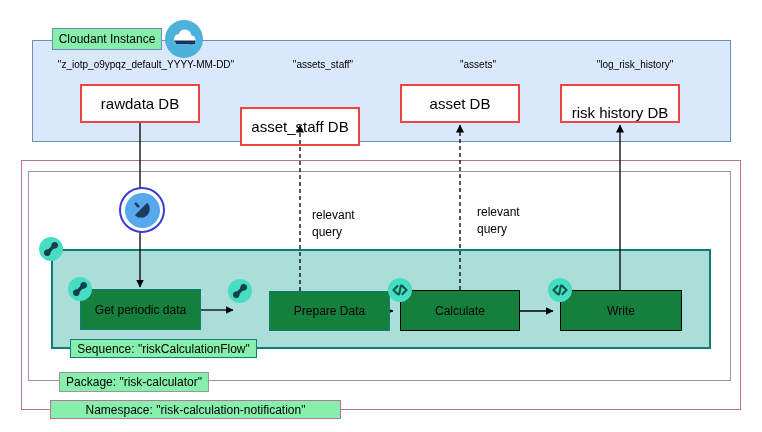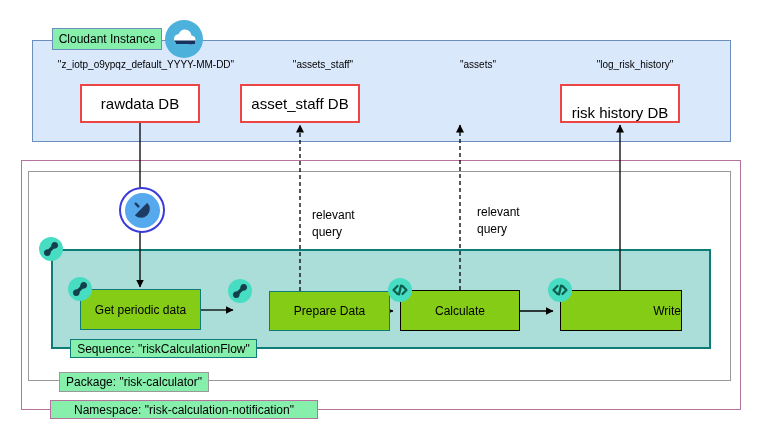--- a/index.html
+++ b/index.html
@@ -11,26 +11,26 @@
   
   .cloudant-region{left:32px;top:40px;width:699px;height:102px;background:#dae8fc;border:1px solid #6c8ebf;}
   .namespace-region{left:21px;top:160px;width:720px;height:250px;background:#fff;border:1px solid #b5739d;}
   .package-region{left:28px;top:171px;width:703px;height:210px;background:#fff;border:1px solid #999999;}
   .sequence-region{left:51px;top:249px;width:660px;height:100px;background:#abddd9;border:2px solid #0e7d78;}
   
   .plate{display:flex;align-items:center;justify-content:center;background:#86efac;font-size:12px;white-space:nowrap;padding:0 0;}
   .cloudant-plate{left:52px;top:28px;width:110px;height:22px;border:1px solid #6c8ebf;}
   .sequence-plate{left:70px;top:339px;width:187px;height:19px;border:1.5px solid #0e7d78;}
   .package-plate{left:59px;top:372px;width:150px;height:20px;border:1px solid #999999;}
-  .namespace-plate{left:50px;top:400px;width:268px;height:19px;border:1px solid #b5739d;}
+  .namespace-plate{left:50px;top:400px;width:291px;height:19px;border:1px solid #b5739d;}
   
   .db{background:#fff;border:2px solid #ef4444;display:flex;align-items:center;justify-content:center;font-size:15px;width:120px;height:39px;top:84px;}
   .db-tag{top:59px;font-size:10px;transform:translateX(-50%);white-space:nowrap;}
   
-  .step{background:#84cc16;display:flex;align-items:center;justify-content:center;font-size:12px;}
+  .step{background:#15803d;display:flex;align-items:center;justify-content:center;font-size:12px;}
   .step.teal{border:1.5px solid #0e7d78;}
   .step.black{border:1.5px solid #000;}
   
   .chip{width:24px;height:24px;border-radius:50%;background:#47ddc2;display:flex;align-items:center;justify-content:center;}
   .trigger-ring{width:46px;height:46px;border-radius:50%;border:2px solid #3b3bdb;background:#fff;display:flex;align-items:center;justify-content:center;}
   .trigger-core{width:35px;height:35px;border-radius:50%;background:#55a9ec;display:flex;align-items:center;justify-content:center;}
   .brand-circle{width:38px;height:38px;border-radius:50%;background:#4cb2dc;display:flex;align-items:center;justify-content:center;}
   
   .note{font-size:12px;line-height:17px;white-space:pre-line;}
   .connectors{left:0;top:0;pointer-events:none;}
@@ -47,22 +47,25 @@
   <div class="abs sequence-region"></div>
 
   <div class="abs db-tag" style="left:146px;">"z_iotp_o9ypqz_default_YYYY-MM-DD"</div>
   <div class="abs db-tag" style="left:323px;">"assets_staff"</div>
   <div class="abs db-tag" style="left:478px;">"assets"</div>
   <div class="abs db-tag" style="left:635px;">"log_risk_history"</div>
 
   <div class="abs db" style="left:80px;">
     <span>rawdata DB</span>
   </div>
-  <div class="abs db" style="left:240px;">
+  <div class="abs db" style="left:240px;margin-top:23px;">
     <span>asset_staff DB</span>
+  </div>
+  <div class="abs db" style="left:400px;">
+    <span>asset DB</span>
   </div>
   <div class="abs db" style="left:560px;align-items:flex-end;">
     <span>risk history DB</span>
   </div>
 
   <svg class="abs connectors" width="762" height="432" viewBox="0 0 762 432">
     <defs>
       <marker id="arr" markerUnits="userSpaceOnUse" markerWidth="10" markerHeight="10" refX="7.5" refY="4" orient="auto">
         <path d="M0 0 L8 4 L0 8 Z" fill="#000"></path>
       </marker>
@@ -80,21 +83,21 @@
 
   <div class="abs step teal" style="left:80px;top:289px;width:121px;height:41px;">
     <span>Get periodic data</span>
   </div>
   <div class="abs step teal" style="left:240px;top:291px;width:121px;height:40px;margin-left:29px;">
     <span>Prepare Data</span>
   </div>
   <div class="abs step black" style="left:400px;top:290px;width:120px;height:41px;">
     <span>Calculate</span>
   </div>
-  <div class="abs step black" style="left:560px;top:290px;width:122px;height:41px;justify-content:flex-end;">
+  <div class="abs step black" style="left:560px;top:290px;width:122px;height:41px;">
     <span>Write</span>
   </div>
 
   <div class="abs plate cloudant-plate">
     <span>Cloudant Instance</span>
   </div>
   <div class="abs plate sequence-plate">
     <span>Sequence: "riskCalculationFlow"</span>
   </div>
   <div class="abs plate package-plate">

